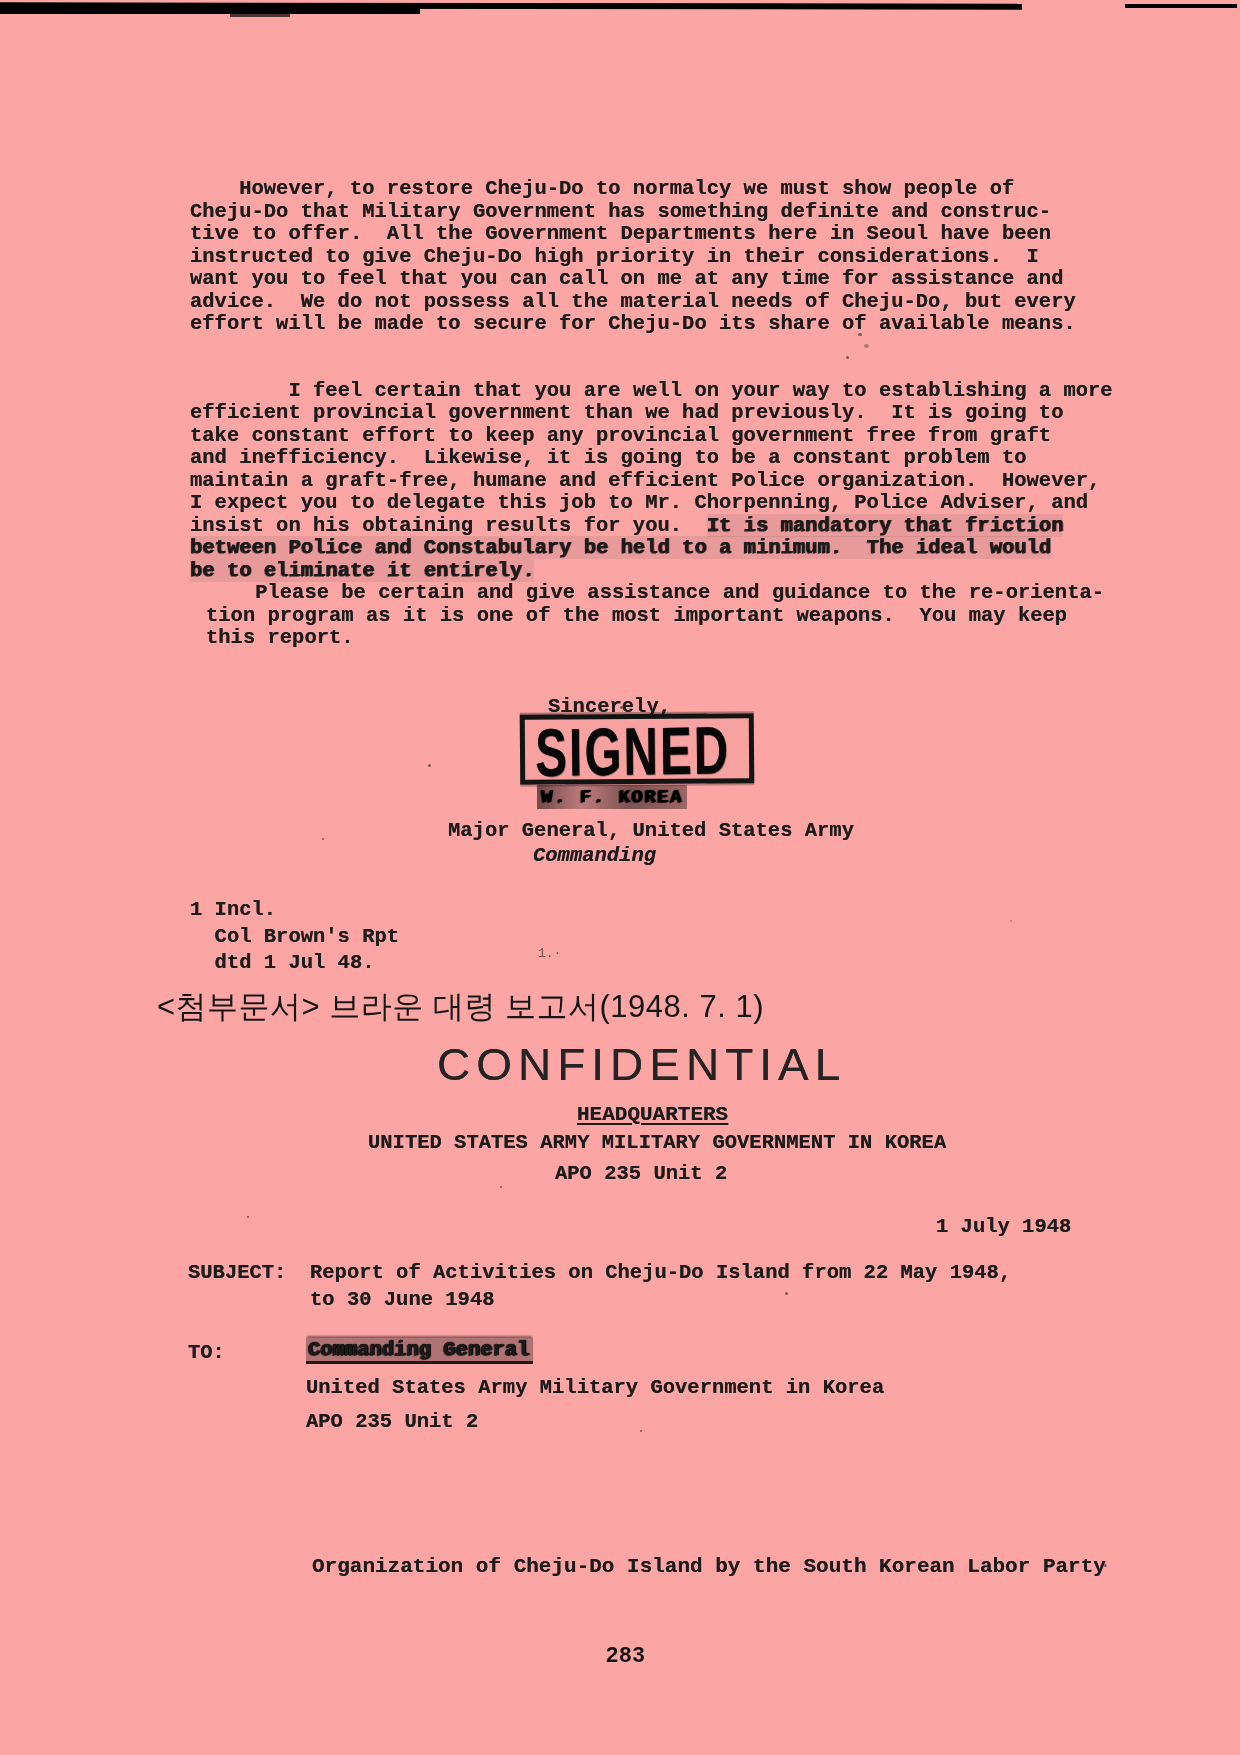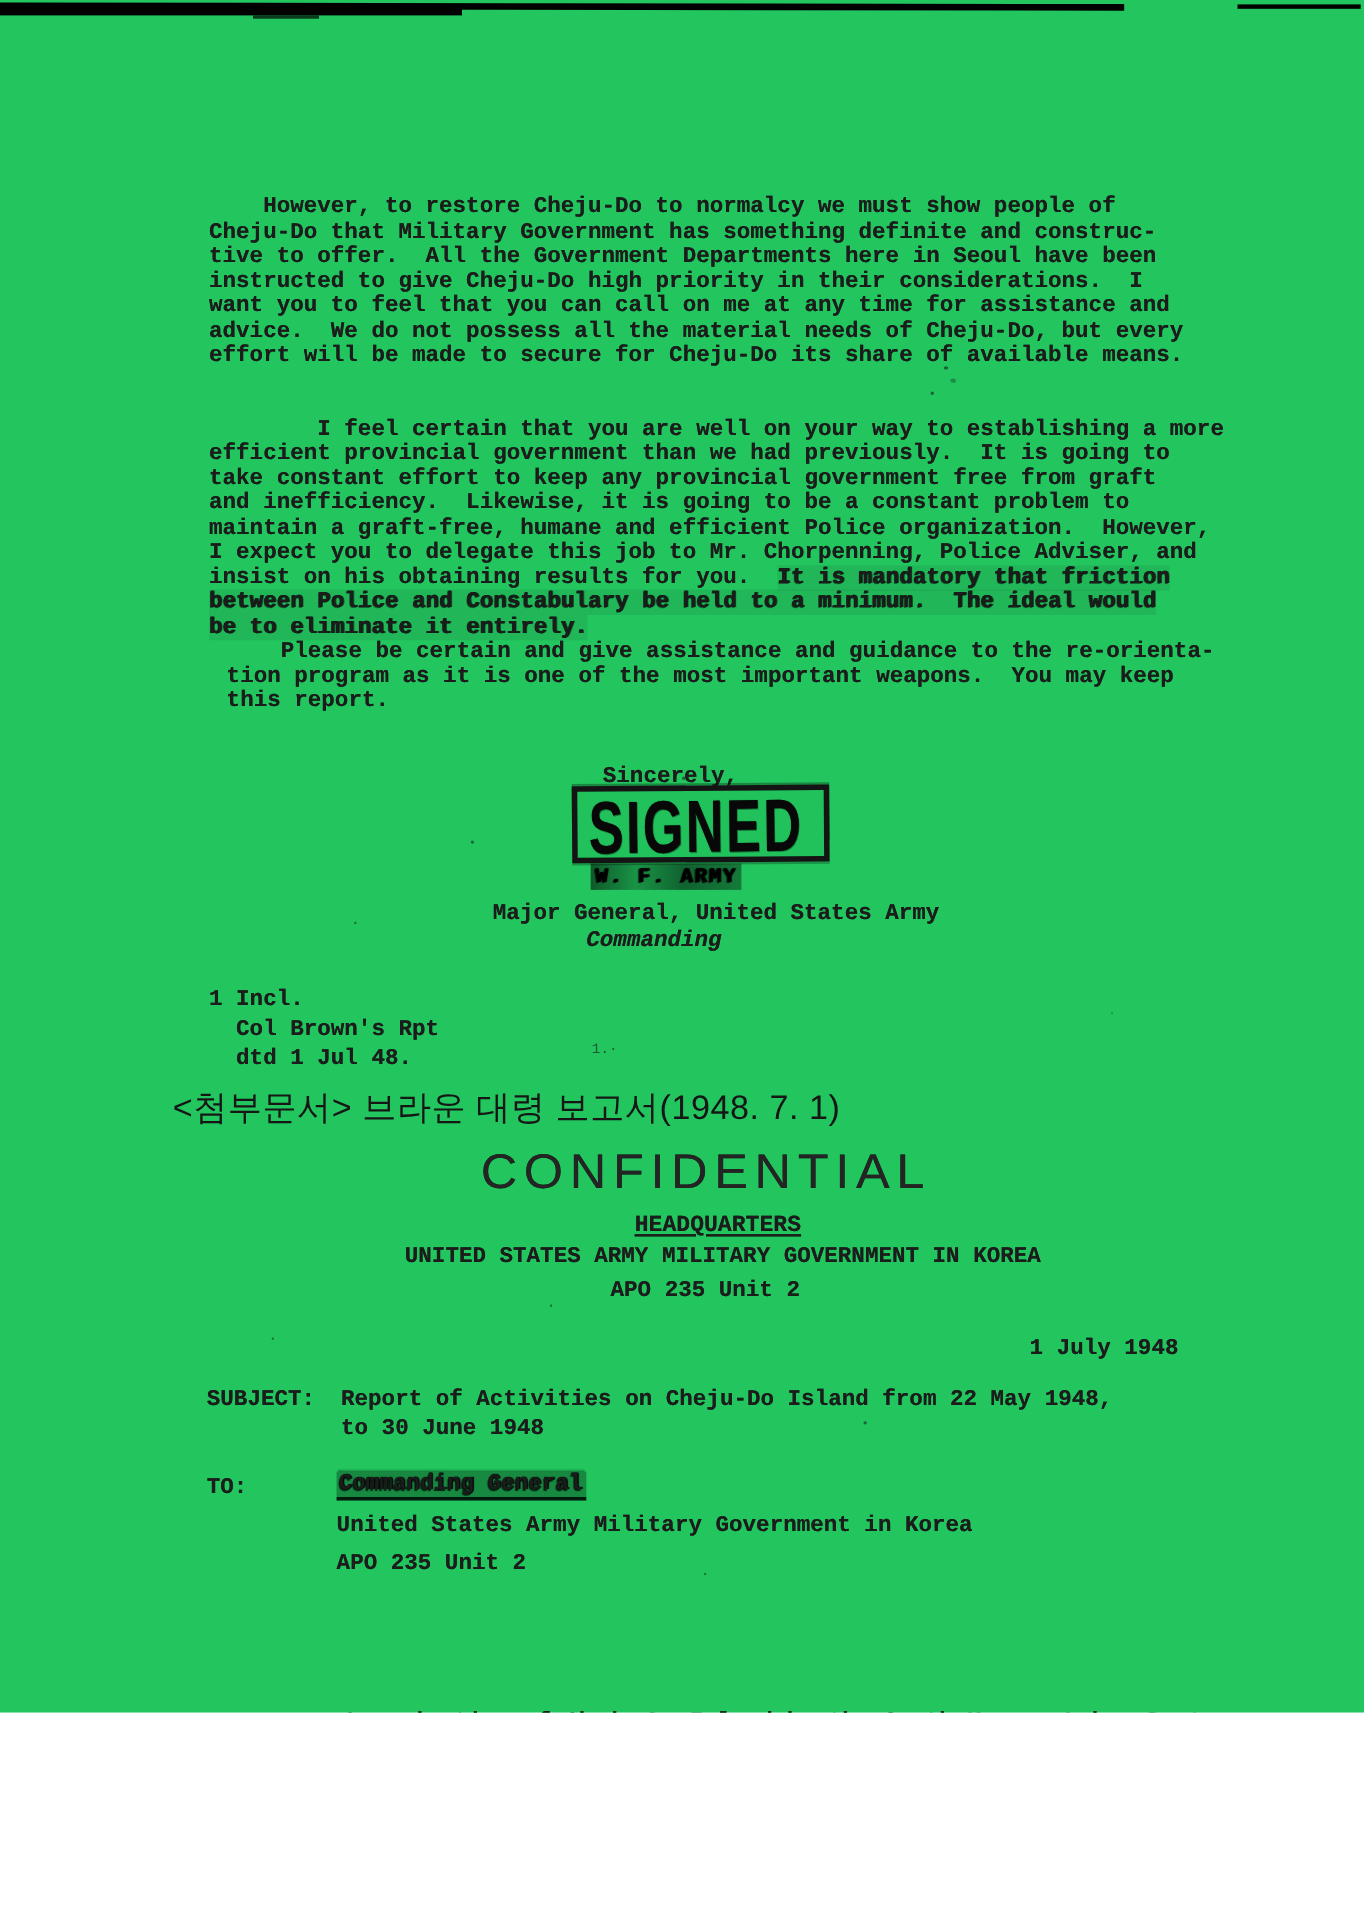--- a/index.html
+++ b/index.html
@@ -1,17 +1,17 @@
 <!DOCTYPE html>
 <html><head>
 <meta charset="utf-8">
 <style>
   html,body{margin:0;padding:0;background:#ffffff;}
   #page{
-    position:relative;width:1240px;height:1557px;background:#22c55e;
+    position:relative;width:1240px;height:1755px;background:#fca5a5;
     overflow:hidden;font-family:"Liberation Mono",monospace;color:#1b1b1b;
   }
   .abs{position:absolute;}
   .mono{
     font-family:"Liberation Mono",monospace;font-weight:700;color:#1c1c1c;
     white-space:pre;text-shadow:0 0 .6px rgba(15,15,15,.75);
   }
   .body-text{font-size:20.5px;line-height:22.5px;}
   .smear-text{
     background:rgba(35,35,35,.09);
@@ -99,21 +99,21 @@
   <div class="abs mono body-text" style="left:190px;top:582px;margin-left:16px;">    Please be certain and give assistance and guidance to the re-orienta-
 tion program as it is one of the most important weapons.  You may keep
 this report.</div>
 
   <div class="abs mono" style="left:548px;top:695px;font-size:20.5px;">Sincerely,</div>
 
   <div class="stamp-box">
     <span class="stamp-text">SIGNED</span>
   </div>
 
-  <div class="dean-smudge">W. F. ARMY</div>
+  <div class="dean-smudge">W. F. KOREA</div>
 
   <div class="abs mono" style="left:404px;top:819px;font-size:20.5px;margin-left:44px;">Major General, United States Army</div>
   <div class="abs mono" style="left:533px;top:844px;font-size:20.5px;font-style:italic;">Commanding</div>
 
   <div class="abs mono" style="left:190px;top:897px;font-size:20.5px;line-height:26.5px;">1 Incl.
   Col Brown's Rpt
   dtd 1 Jul 48.</div>
 
   <div class="stray" style="left:538px;top:946px;">1.·</div>
 

